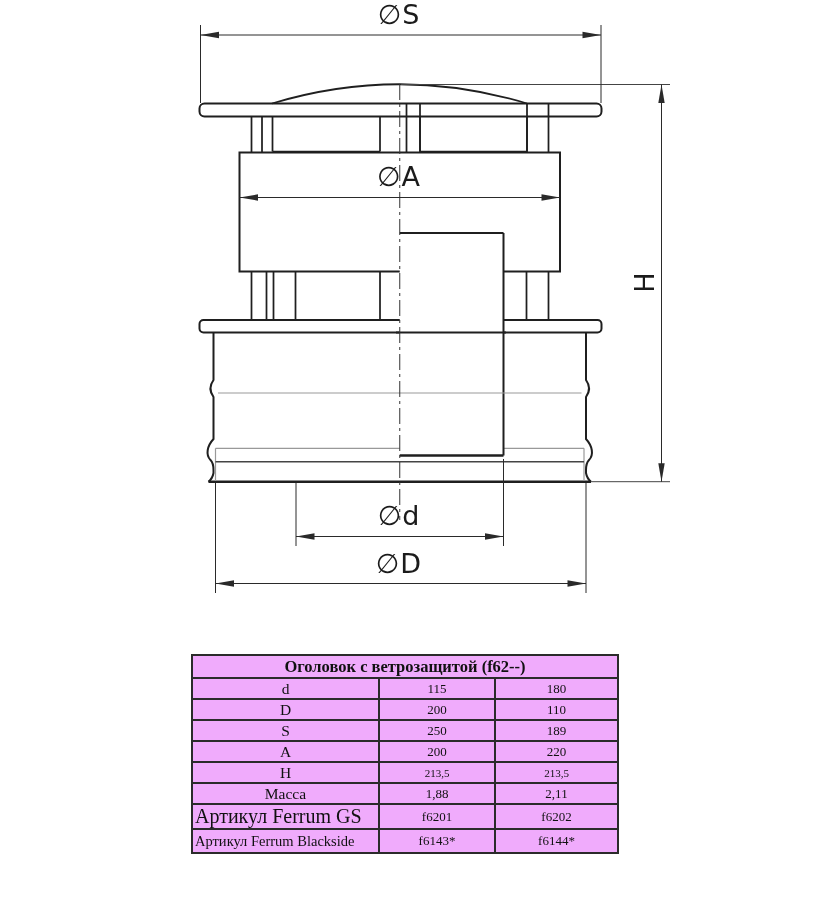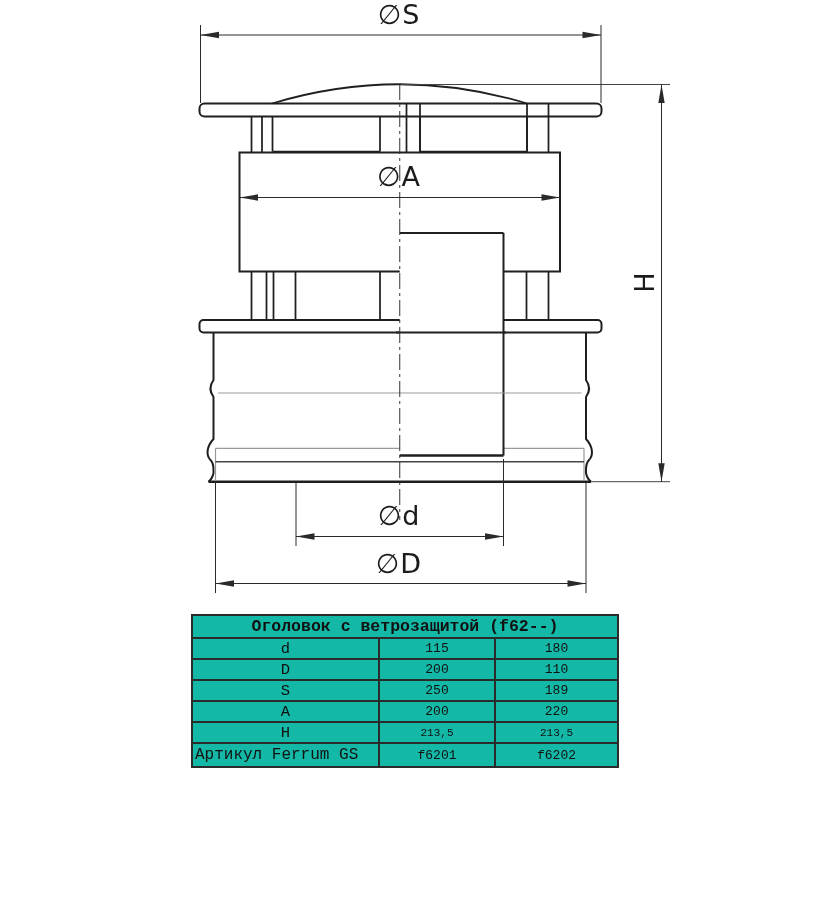--- a/index.html
+++ b/index.html
@@ -11,37 +11,37 @@
     font-family:"DejaVu Sans", sans-serif;
     font-size:27px;
     color:#1b1b1b;
     transform:translate(-50%,-50%);
     white-space:nowrap;
     letter-spacing:1px;
   }
   .dim-label.rot { transform:translate(-50%,-50%) rotate(-90deg); }
 
   table.spec {
-    position:absolute; left:191px; top:614px;
+    position:absolute; left:191px; top:654px;
     width:426px;
     border-collapse:collapse;
     table-layout:fixed;
-    font-family:Liberation Mono, monospace;
+    font-family:Liberation Serif, serif;
     color:#111;
-    background:#14b8a6;
+    background:#f0abfc;
   }
   .spec th, .spec td { border:2px solid #2b2b2b; padding:0; overflow:hidden; white-space:nowrap; }
   .spec th.title { font-size:16.5px; font-weight:bold; height:21px; text-align:center; }
   .spec tr.colhead th { font-size:16px; font-weight:bold; font-style:italic; height:21px; text-align:center; }
   .spec tbody tr { height:21px; }
   .spec tbody tr.article { height:24px; }
   .spec td { font-size:13px; text-align:center; }
   .spec td.lbl { font-size:15.5px; }
   .spec td.left { text-align:left; padding-left:2px; }
-  .spec td.lg { font-size:16px;margin-left:32px; }
+  .spec td.lg { font-size:20px;margin-left:32px; }
   .spec td.sm { font-size:14.5px; }
   .spec td.xs { font-size:12px; }
   .spec td.valsmall { font-size:11px; }
 </style>
 </head>
 <body>
 
 <div class="stage">
 
   <svg class="drawing" width="836" height="920" viewBox="0 0 836 920">
@@ -182,21 +182,31 @@
         <tr>
           <td class="lbl">A</td>
           <td>200</td>
           <td>220</td>
         </tr>
         <tr>
           <td class="lbl">H</td>
           <td class="valsmall">213,5</td>
           <td class="valsmall">213,5</td>
         </tr>
+        <tr>
+          <td class="lbl">Масса</td>
+          <td>1,88</td>
+          <td>2,11</td>
+        </tr>
         <tr class="article">
           <td class="lbl left lg">Артикул Ferrum GS</td>
           <td>f6201</td>
           <td>f6202</td>
         </tr>
+        <tr class="article">
+          <td class="lbl left sm">Артикул Ferrum Blackside</td>
+          <td>f6143*</td>
+          <td>f6144*</td>
+        </tr>
       </tbody>
   </table>
 
 </div>
 
 </body></html>

